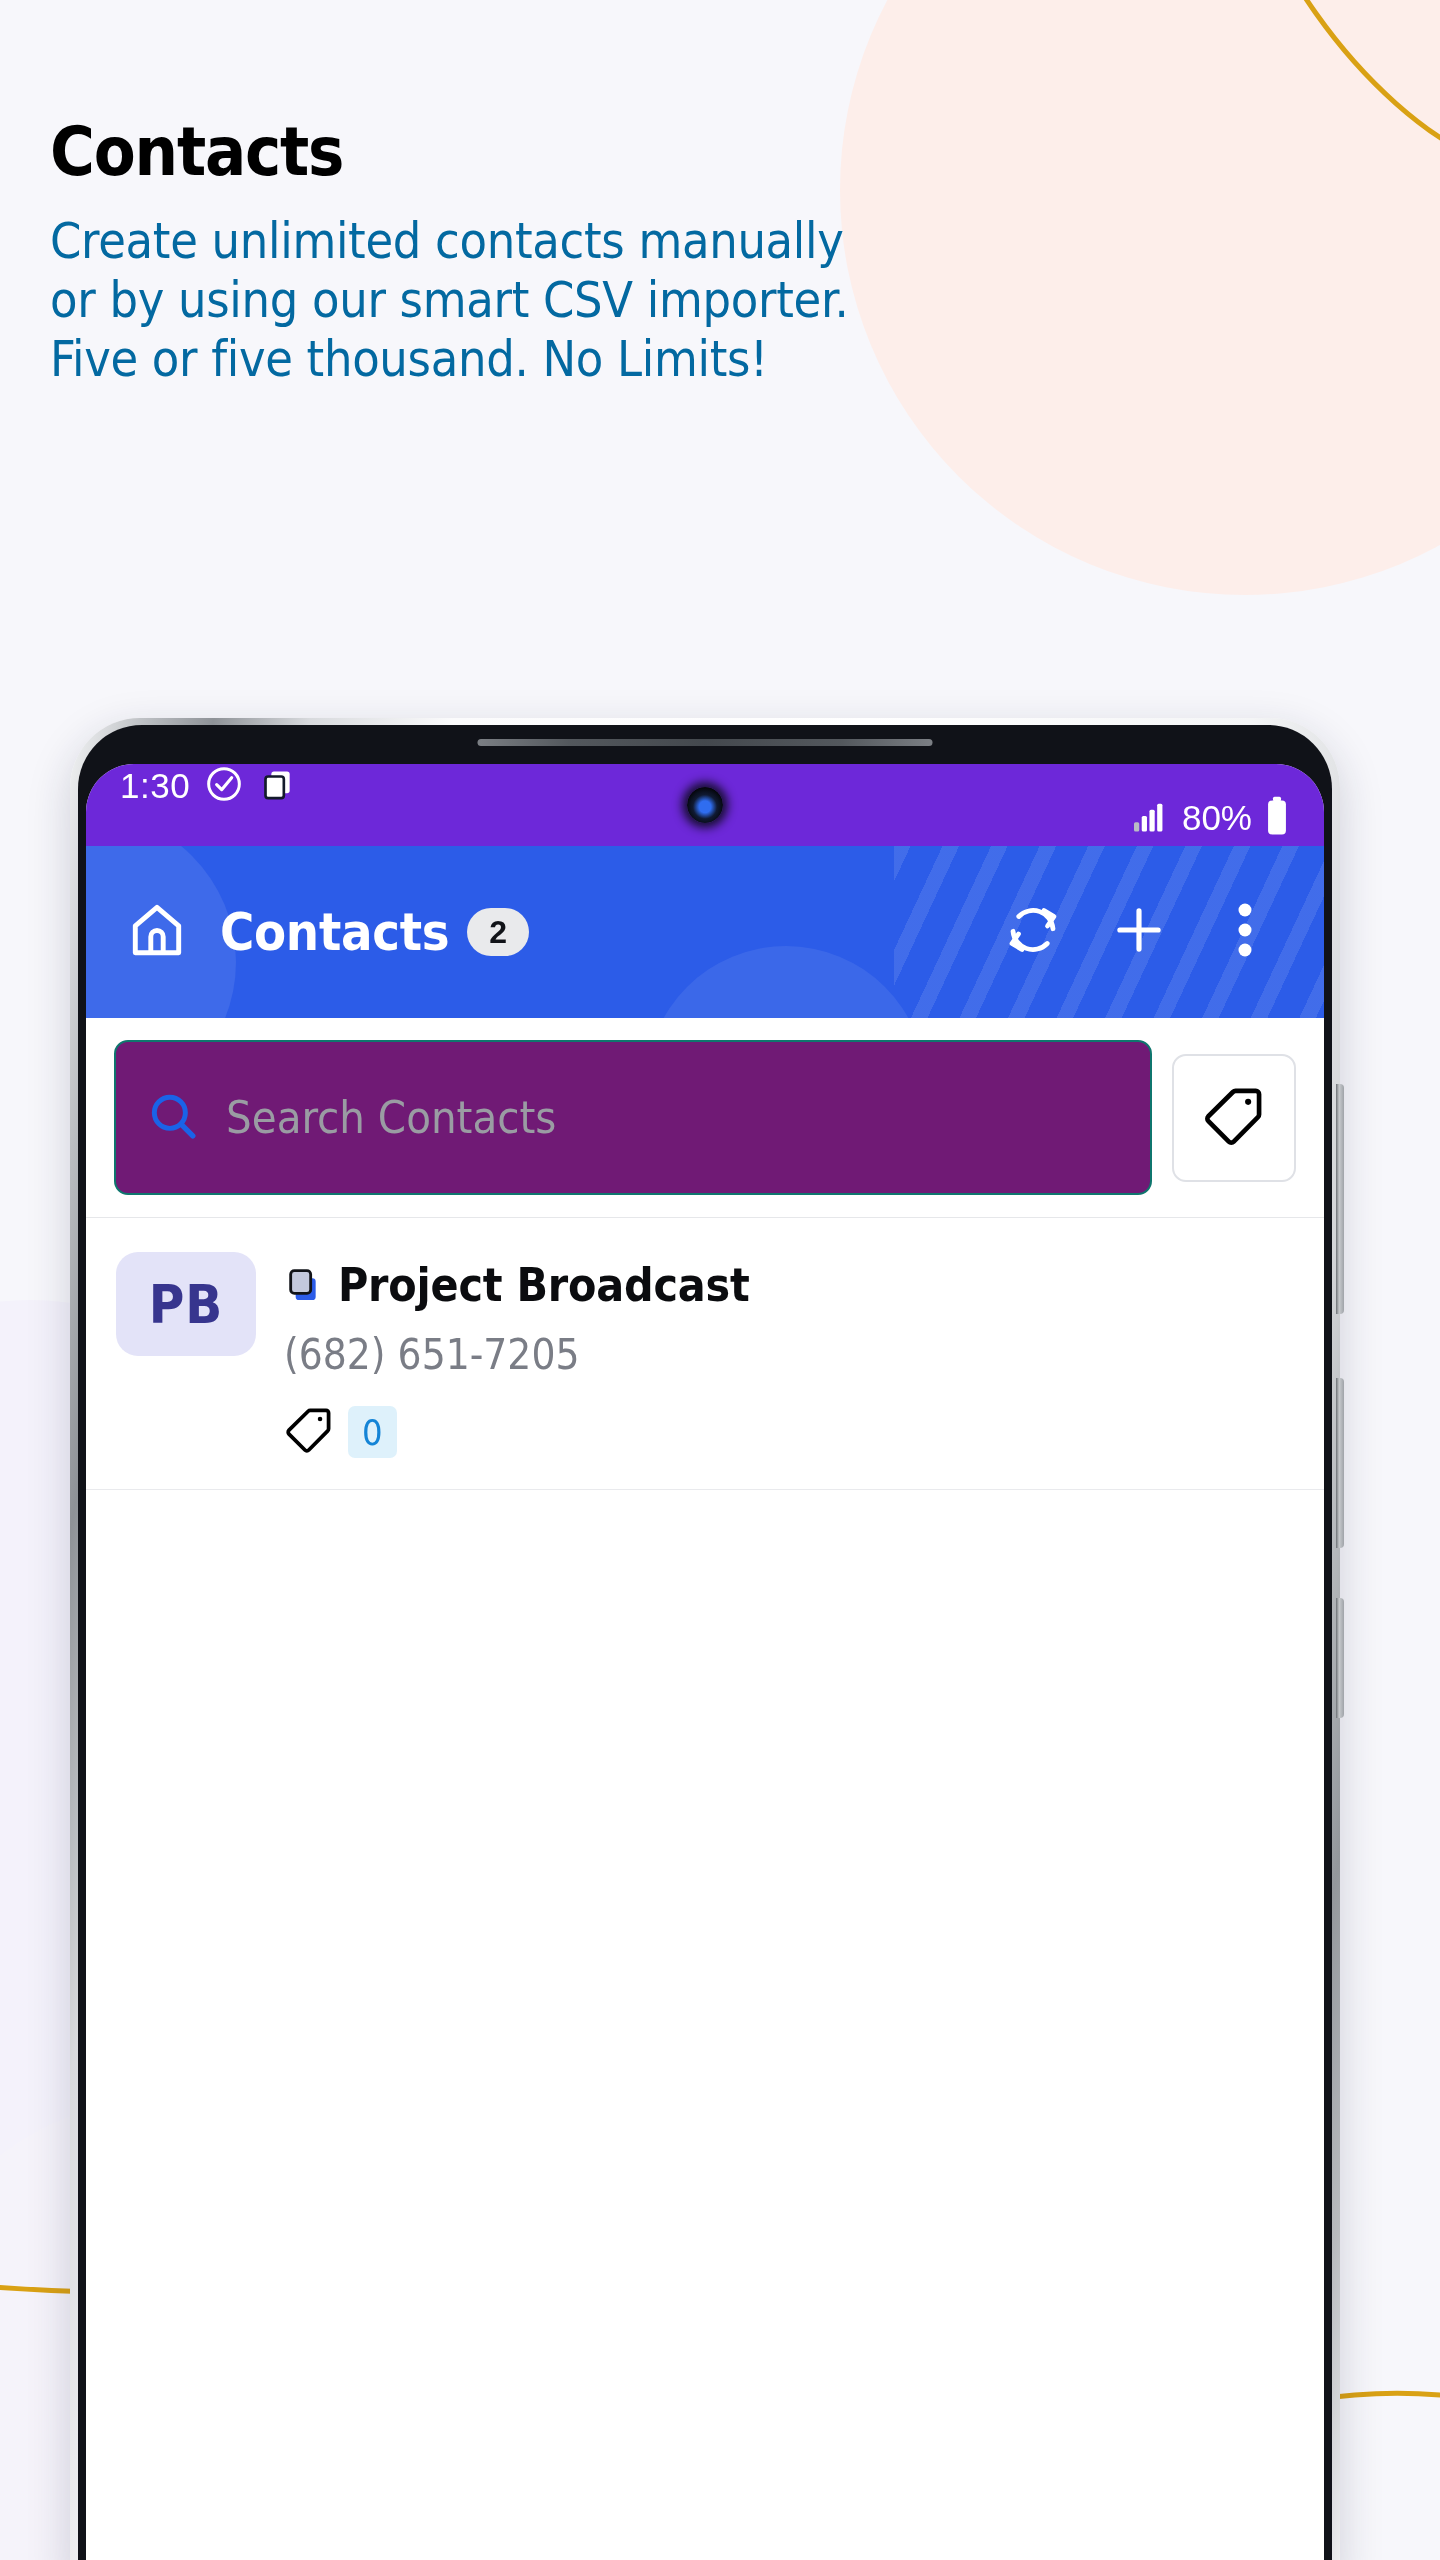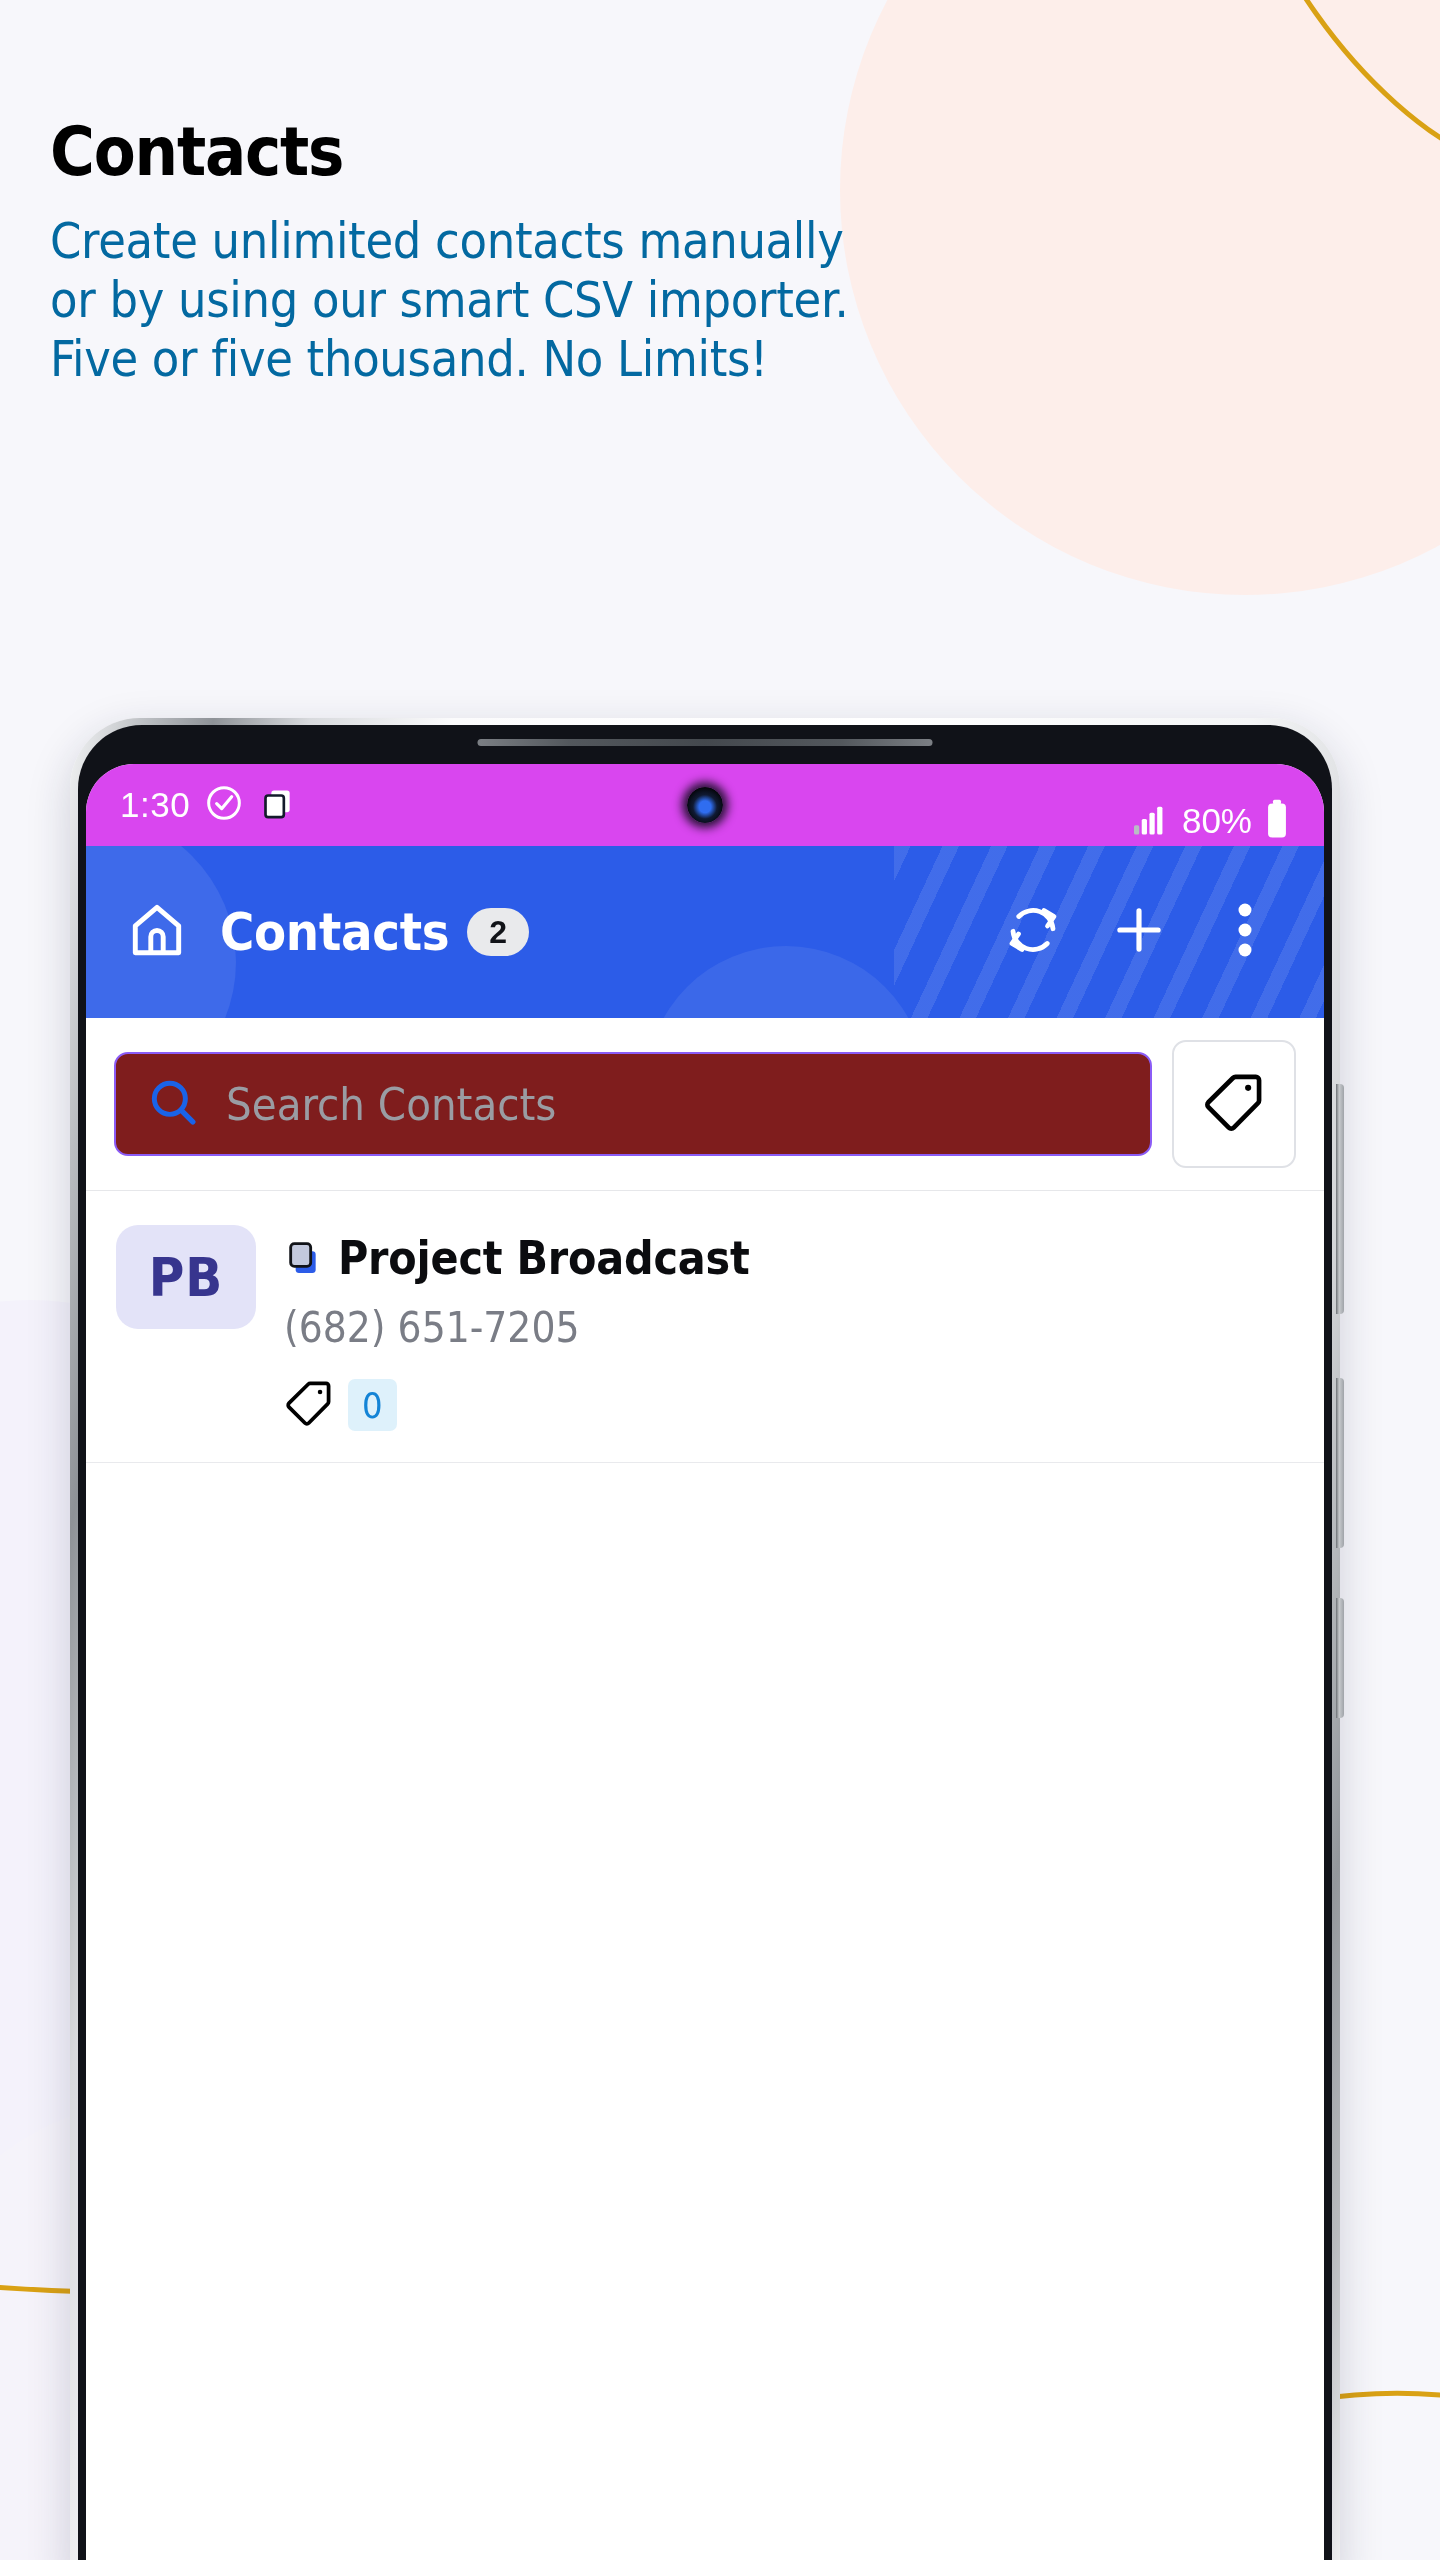--- a/index.html
+++ b/index.html
@@ -97,22 +97,22 @@
     background:linear-gradient(90deg,#6c7075,#c7cacd 40%,#9fa3a8);
   }
   .side-btn.vol { top:366px; height:230px; }
   .side-btn.pwr { top:660px; height:170px; }
   .side-btn.pwr2 { top:880px; height:120px; }
 
   
   .status-bar {
     position:relative;
     height:82px;
-    background:#d946ef;
-    display:flex; align-items:center;
+    background:#6d28d9;
+    display:flex; align-items:flex-start;
     padding:0 34px;
     color:#ffffff;
   }
   .status-left { display:flex; align-items:center; gap:14px; }
   .status-time { font-size:35px; font-weight:normal; letter-spacing:.5px; }
   .status-right { margin-left:auto; display:flex; align-items:center; gap:12px;margin-top:32px; }
   .status-pct { font-size:35px; }
   .punch-hole {
     position:absolute; left:50%; top:50%;
     transform:translate(-50%,-50%);
@@ -172,24 +172,24 @@
 
   
   .search-row {
     display:flex; align-items:center; gap:20px;
     padding:22px 28px 22px 28px;
     background:#ffffff;
     border-bottom:1px solid #e6e7ea;
   }
   .search-box {
     flex:1;
-    height:104px;
-    border:2px solid #8b5cf6;
+    height:155px;
+    border:2px solid #0f766e;
     border-radius:14px;
-    background:#7f1d1d;
+    background:#701a75;
     display:flex; align-items:center;
     padding:0 30px;
     gap:26px;
   }
   .search-placeholder {
     font-family:"Liberation Sans Narrow","DejaVu Sans Condensed","Liberation Sans", sans-serif;
     font-size:45px;
     color:#9a9ca3;
   }
   .tag-btn {

